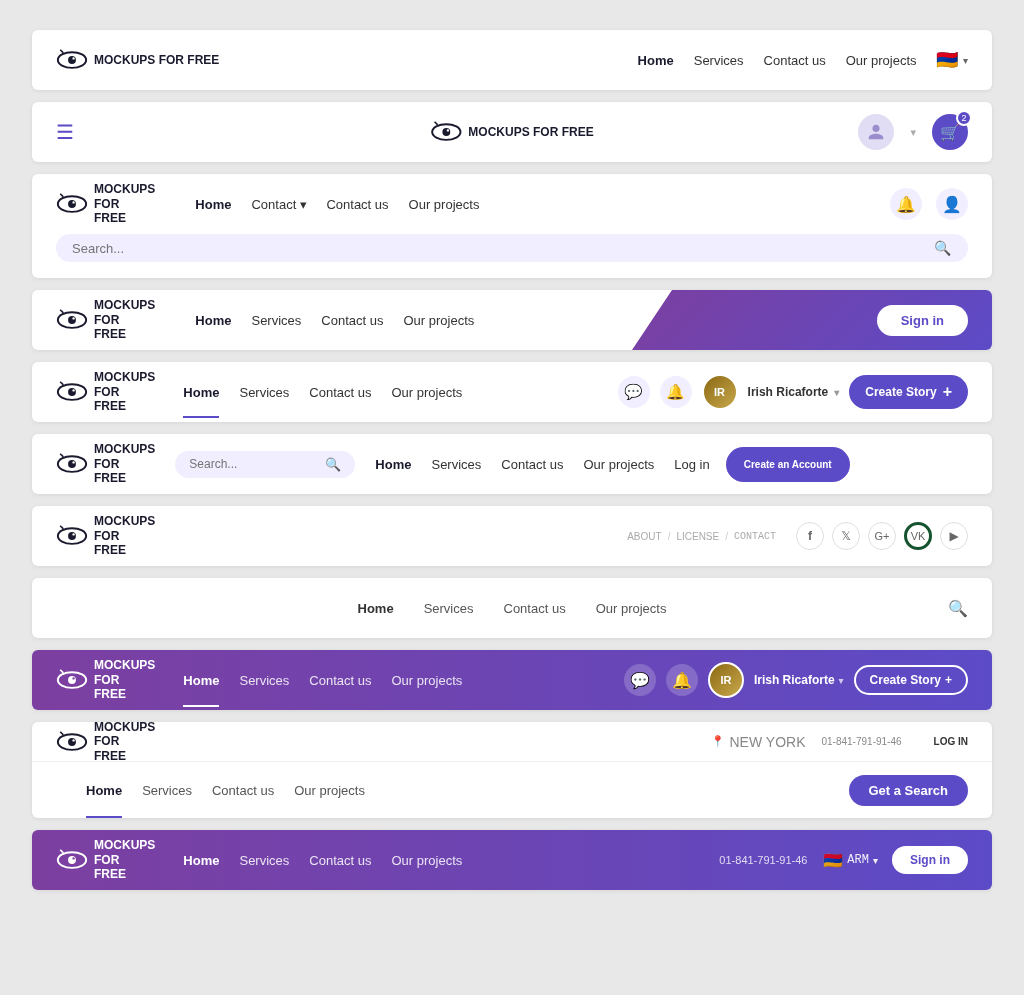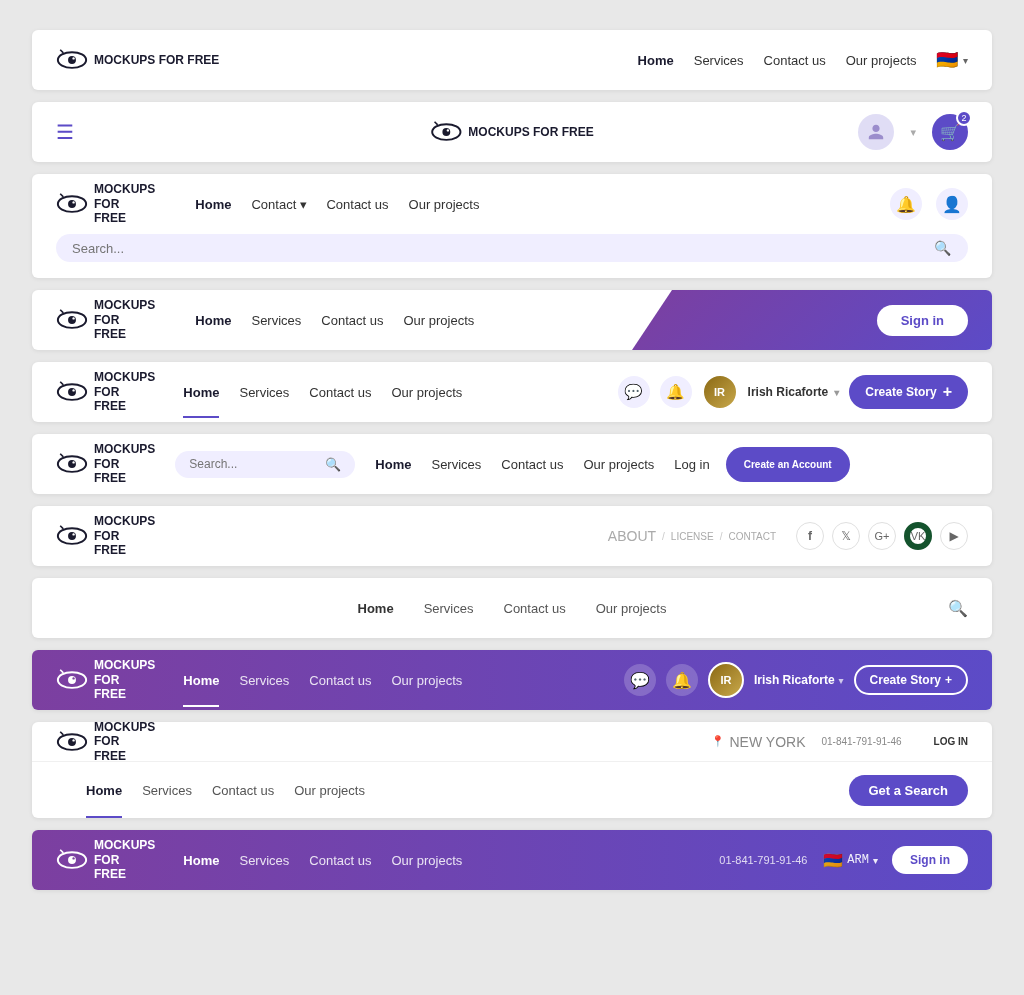--- a/index.html
+++ b/index.html
@@ -539,31 +539,31 @@
     <svg class="eye-svg" viewBox="0 0 40 28" fill="none">
       <ellipse cx="20" cy="14" rx="18" ry="10" stroke="#1a1a2e" stroke-width="2.5" fill="none"></ellipse>
       <circle cx="20" cy="14" r="5" fill="#1a1a2e"></circle>
       <circle cx="22" cy="12" r="1.5" fill="white"></circle>
       <line x1="9" y1="5" x2="5" y2="1" stroke="#1a1a2e" stroke-width="2"></line>
     </svg>
     <span class="logo-text">MOCKUPS<br>FOR<br>FREE</span>
   </div>
   <div class="spacer"></div>
   <div class="about-links" style="display:flex;gap:6px;align-items:center;font-size:10px;color:#aaa;text-transform:uppercase;">
-    <a href="#" style="color:#aaa;text-decoration:none;font-size:14px;">ABOUT</a>
+    <a href="#" style="color:#aaa;text-decoration:none;font-size:10px;">ABOUT</a>
     <span style="color:#ccc;">/</span>
     <a href="#" style="color:#aaa;text-decoration:none;font-size:10px;">LICENSE</a>
     <span style="color:#ccc;">/</span>
-    <a href="#" style="color:#aaa;text-decoration:none;font-size:10px;">CONTACT</a>
+    <a href="#" style="color:#aaa;text-decoration:none;font-size:10px;font-family:Liberation Mono, monospace;">CONTACT</a>
   </div>
   <div class="social-icons" style="display:flex;gap:8px;margin-left:20px;">
     <div class="social-icon" style="width:28px;height:28px;border-radius:50%;border:1px solid #e0e0e0;display:flex;align-items:center;justify-content:center;font-size:12px;color:#666;cursor:pointer;font-weight:700;">f</div>
     <div class="social-icon" style="width:28px;height:28px;border-radius:50%;border:1px solid #e0e0e0;display:flex;align-items:center;justify-content:center;font-size:12px;color:#666;cursor:pointer;">𝕏</div>
     <div class="social-icon" style="width:28px;height:28px;border-radius:50%;border:1px solid #e0e0e0;display:flex;align-items:center;justify-content:center;font-size:11px;color:#666;cursor:pointer;">G+</div>
-    <div class="social-icon" style="width:28px;height:28px;border-radius:50%;border:6px solid #14532d;display:flex;align-items:center;justify-content:center;font-size:11px;color:#666;cursor:pointer;">VK</div>
+    <div class="social-icon" style="width:28px;height:28px;border-radius:50%;border:3px solid #14532d;display:flex;align-items:center;justify-content:center;font-size:11px;color:#666;cursor:pointer;">VK</div>
     <div class="social-icon" style="width:28px;height:28px;border-radius:50%;border:1px solid #e0e0e0;display:flex;align-items:center;justify-content:center;font-size:12px;color:#666;cursor:pointer;">▶</div>
   </div>
 </nav>
 
 <nav class="navbar nb8" style="justify-content:center;gap:0;position:relative;">
   <ul class="nav-links" style="gap:30px;justify-content:center;">
     <li style="position:relative;"><a href="#" class="active" style="font-weight:600;color:#333;text-decoration:none;font-size:13px;">Home</a></li>
     <li><a href="#" style="color:#555;text-decoration:none;font-size:13px;">Services</a></li>
     <li><a href="#" style="color:#555;text-decoration:none;font-size:13px;">Contact us</a></li>
     <li><a href="#" style="color:#555;text-decoration:none;font-size:13px;">Our projects</a></li>

